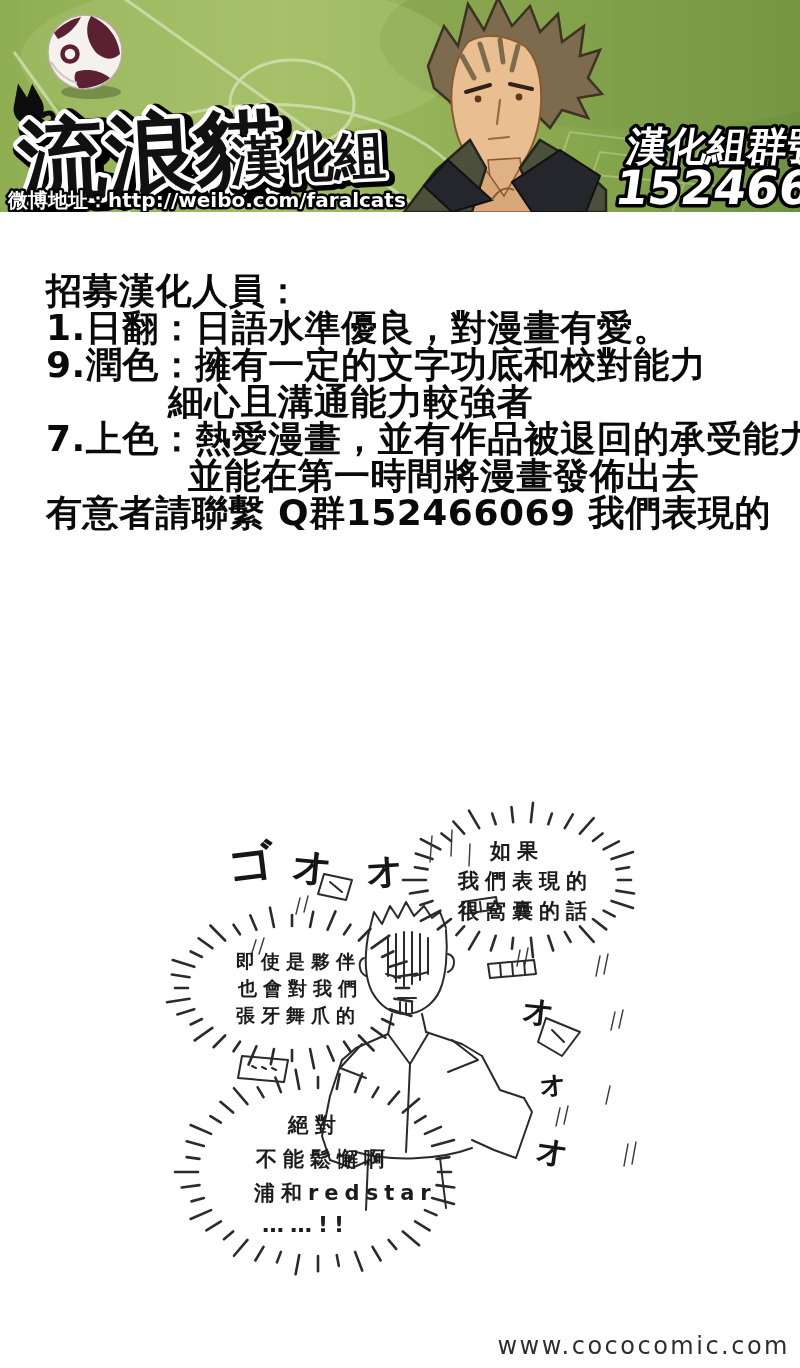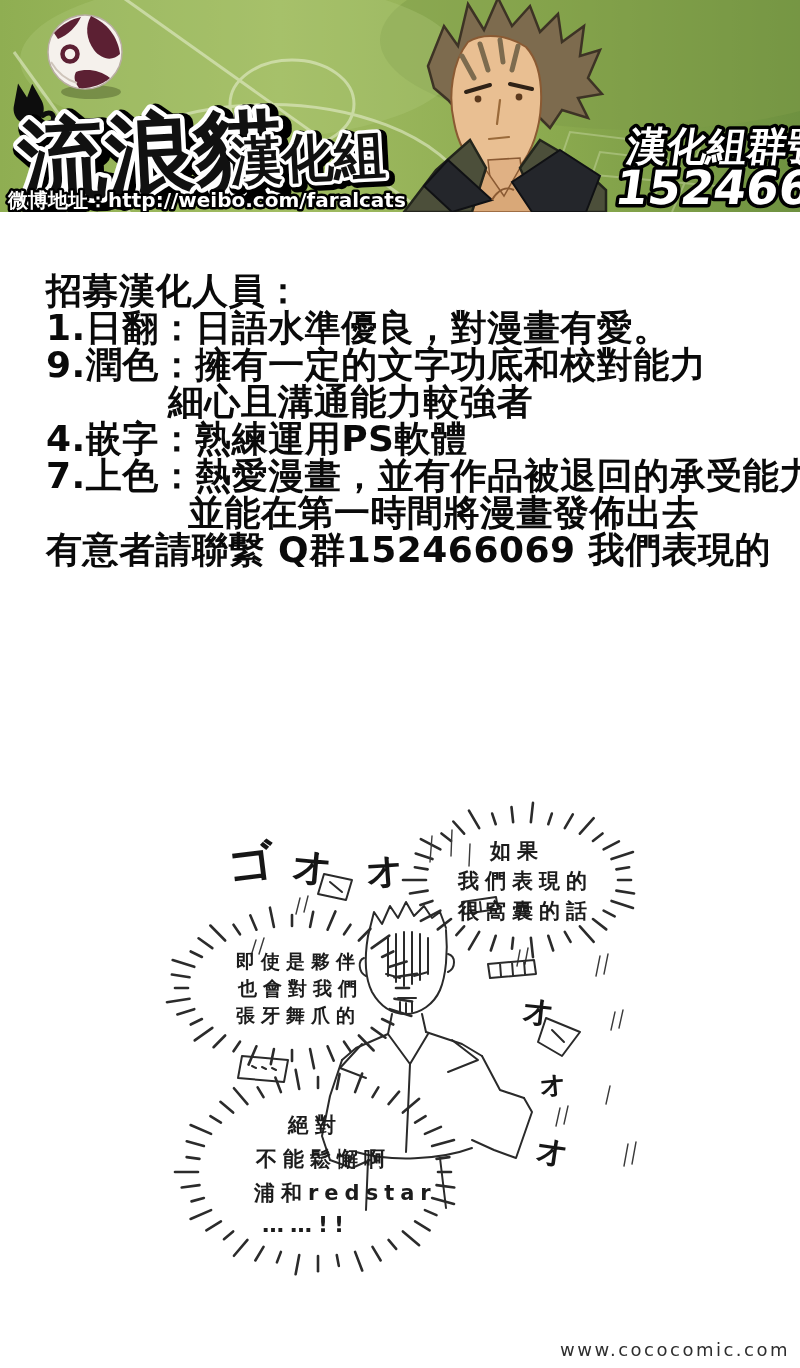--- a/index.html
+++ b/index.html
@@ -20,21 +20,21 @@
   .recruit .ind2{padding-left:142px;}
   
   .sketch{position:absolute;left:0;top:780px;width:800px;height:530px;}
   .sk-line{stroke:#2a2a2a;stroke-width:2;fill:none;stroke-linecap:round;stroke-linejoin:round;}
   .sk-thin{stroke:#3a3a3a;stroke-width:1.4;fill:none;stroke-linecap:round;}
   .bubble-text{fill:#1c1c1c;font-weight:bold;letter-spacing:6px;}
   .sfx{fill:#161616;font-weight:bold;}
   
   .footer{
     position:absolute;right:10px;bottom:8px;
-    font-size:18px;letter-spacing:2.5px;color:#2e2e2e;
+    font-size:24px;letter-spacing:2.5px;color:#2e2e2e;
   }
 </style>
 </head>
 <body>
 
 <div class="banner">
 <svg width="800" height="212" viewBox="0 0 800 212">
   <defs>
     <linearGradient id="grass" x1="0" y1="0" x2="1" y2="0">
       <stop offset="0" stop-color="#8fae52"></stop>
@@ -107,21 +107,20 @@
     <text x="642" y="204" font-size="47" font-weight="bold" paint-order="stroke" stroke="#000" stroke-width="7" stroke-linejoin="round" fill="#fff">152466069</text>
   </g>
 </svg>
 </div>
 
 <div class="recruit">
   <div class="ln">招募漢化人員：</div>
   <div class="ln">1.日翻：日語水準優良，對漫畫有愛。</div>
   <div class="ln">9.潤色：擁有一定的文字功底和校對能力</div>
   <div class="ln ind1">細心且溝通能力較強者</div>
-  <div class="ln">4.嵌字：熟練運用PS軟體</div>
   <div class="ln">7.上色：熱愛漫畫，並有作品被退回的承受能力</div>
   <div class="ln ind2">並能在第一時間將漫畫發佈出去</div>
   <div class="ln">有意者請聯繫 Q群152466069  我們表現的</div>
 </div>
 
 <div class="sketch">
 <svg width="800" height="530" viewBox="0 780 800 530">
 
   <g id="bursts">
         <line x1="618" y1="880" x2="631" y2="880" stroke="#2b2b2b" stroke-width="2.6" stroke-linecap="round"></line>

